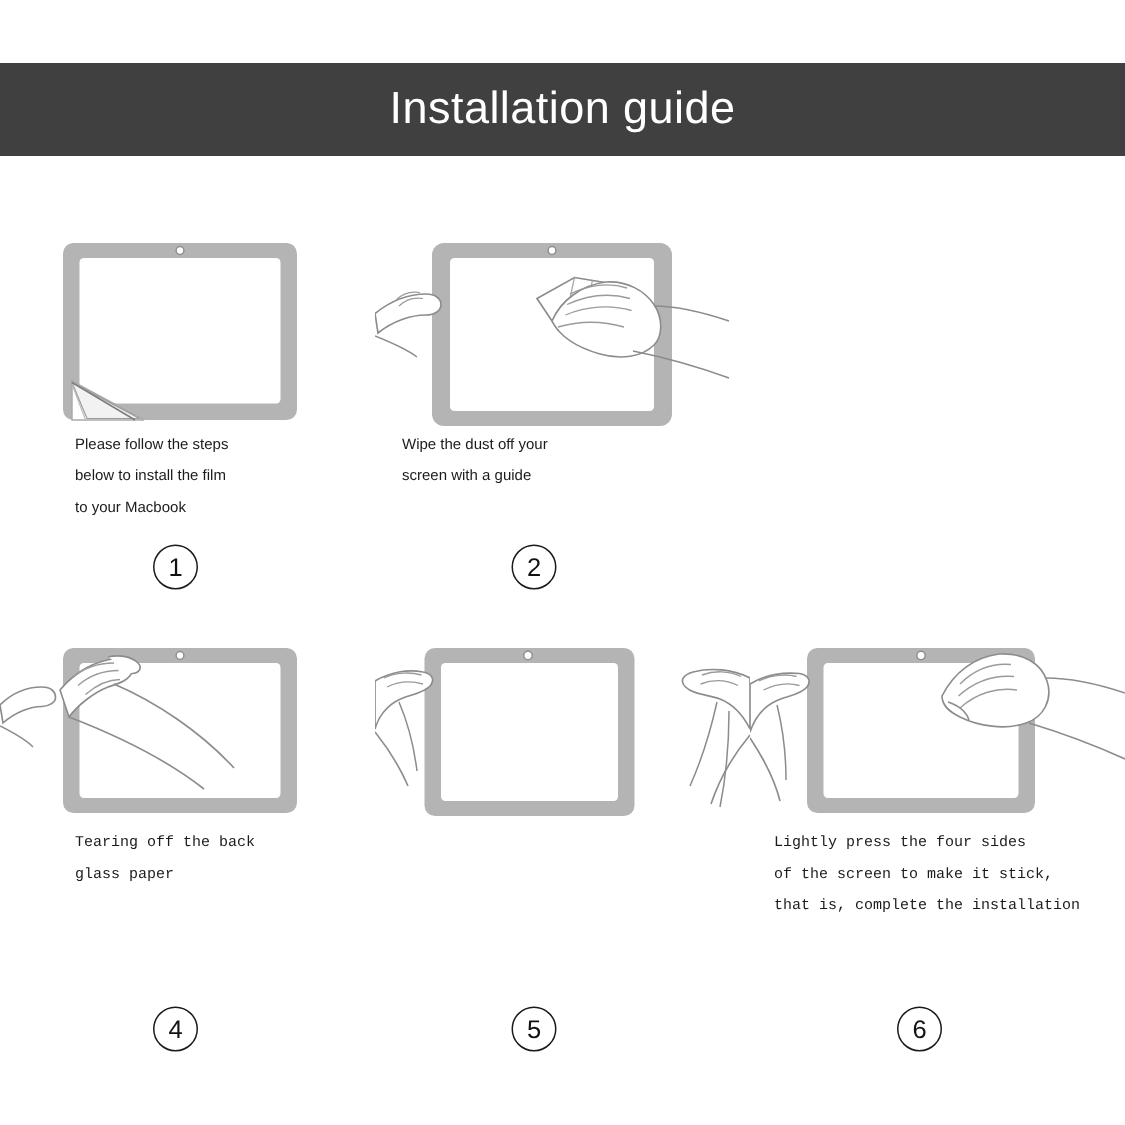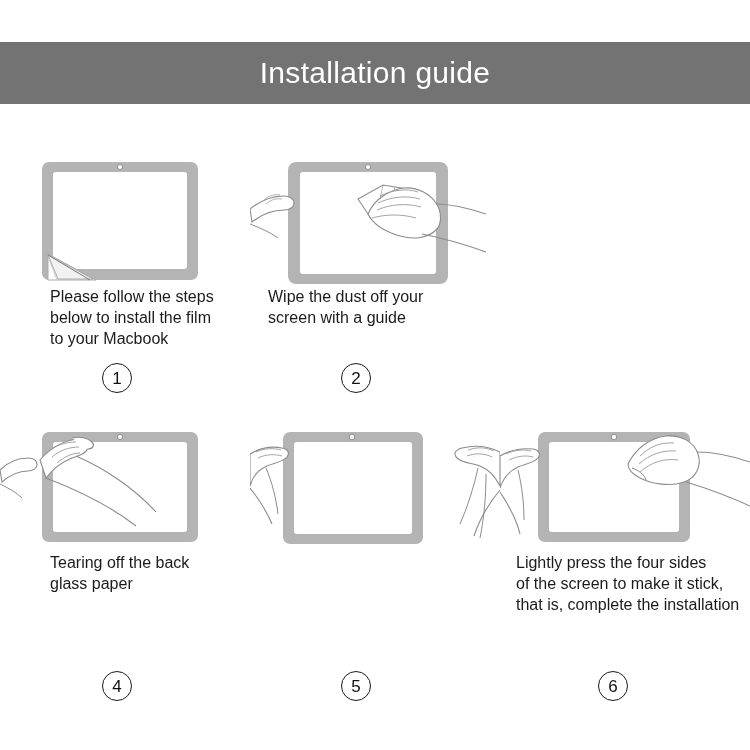--- a/index.html
+++ b/index.html
@@ -23,21 +23,21 @@
     background: #ffffff;
   }
 
   
   .banner {
     position: absolute;
     left: 0;
     top: 42px;
     width: 750px;
     height: 62px;
-    background: #737373;
+    background: #404040;
     display: flex;
     align-items: center;
     justify-content: center;
   }
   .banner-title {
     color: #ffffff;
     font-size: 30px;
     font-weight: 400;
     letter-spacing: 0.3px;
     font-family: "Liberation Sans", sans-serif;
@@ -65,31 +65,31 @@
     position: relative;
     width: 250px;
     height: 185px;
   }
   .step.r1 .art { height: 150px; }
 
   .caption {
     position: absolute;
     left: 0;
     width: 250px;
-    font-size: 16px;
+    font-size: 10px;
     line-height: 21px;
     color: #1b1b1b;
     white-space: pre-line;
   }
   .step.c0 .caption { padding-left: 50px; width: 200px; }
   .step.c1 .caption { padding-left: 18px; width: 232px; }
   .step.c2 .caption { padding-left: 16px; width: 234px; }
 
   .step.r0 .caption { top: 182px; }
-  .step.r1 .caption { top: 148px; }
+  .step.r1 .caption { top: 148px; font-family: Liberation Mono, monospace; }
 
   .badge {
     position: absolute;
     width: 30px;
     height: 30px;
     border: 1.4px solid #1a1a1a;
     border-radius: 50%;
     box-sizing: border-box;
     display: flex;
     align-items: center;

